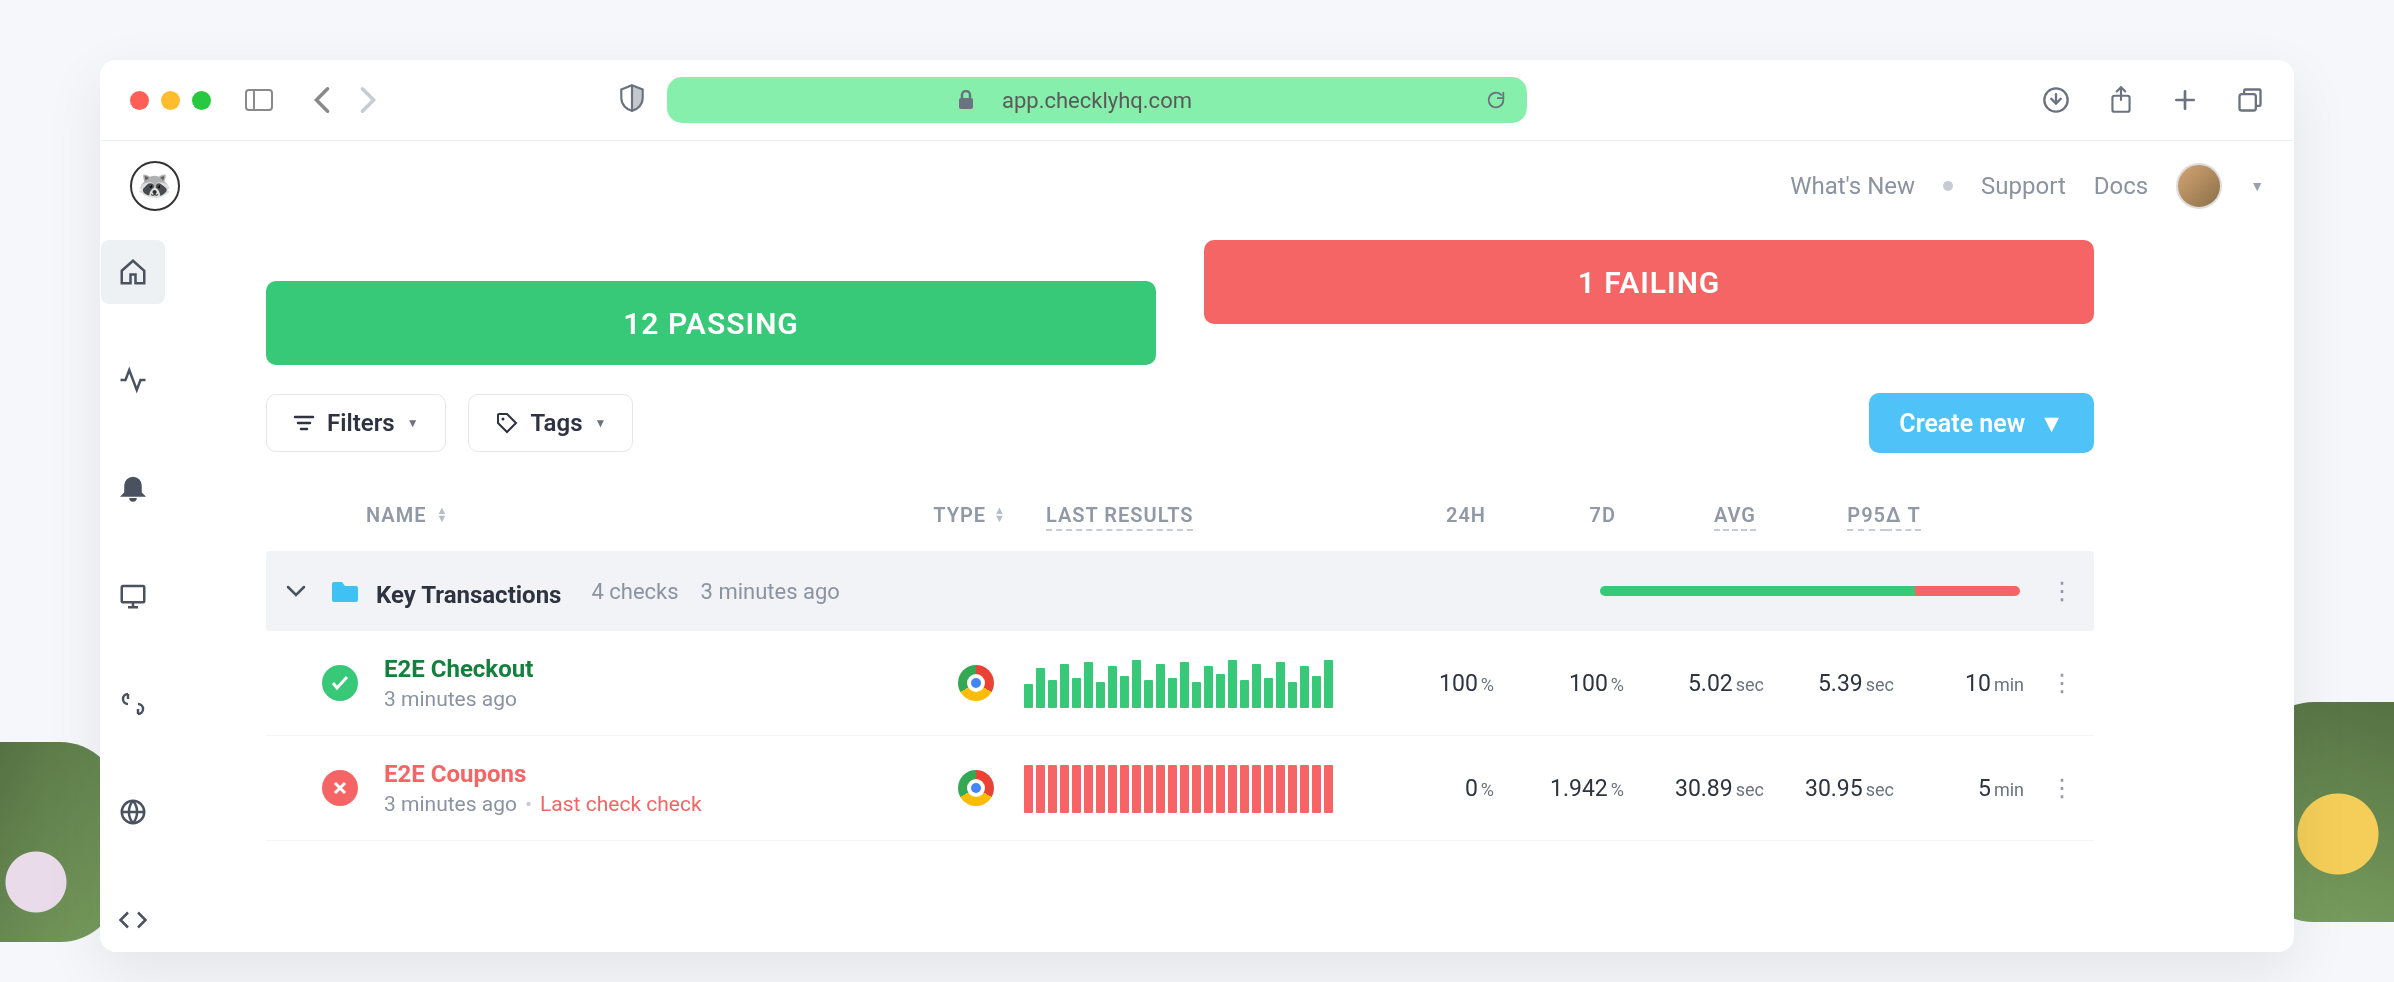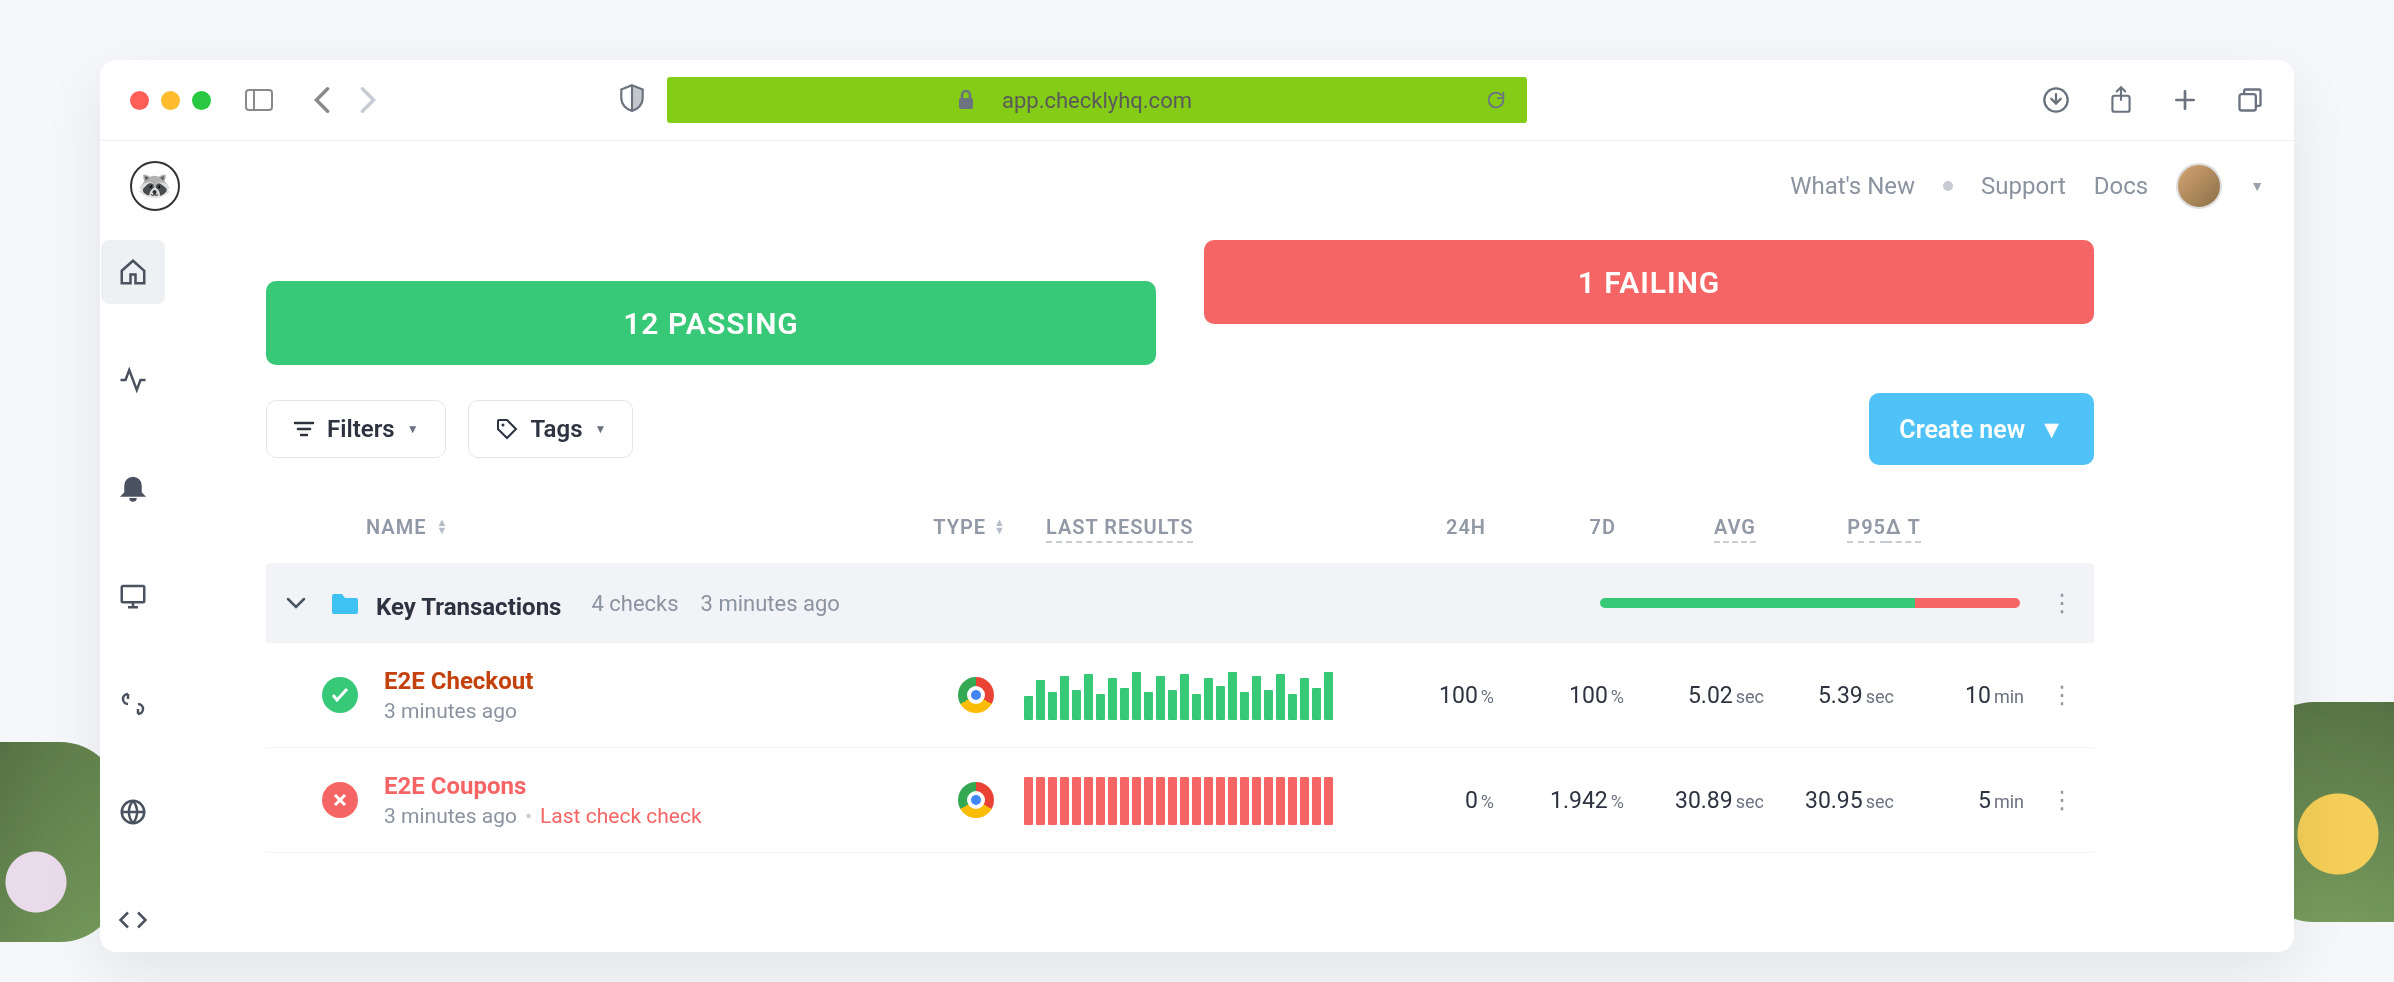--- a/index.html
+++ b/index.html
@@ -13,21 +13,21 @@
 .traffic-lights { display: flex; gap: 12px; }
 .tl { width: 19px; height: 19px; border-radius: 50%; }
 .tl.red { background: #ff5f57; }
 .tl.yellow { background: #febc2e; }
 .tl.green { background: #28c840; }
 .sidebar-toggle-icon { width: 28px; height: 22px; border: 2px solid #8a8a8a; border-radius: 4px; position: relative; margin-left: 12px; }
 .sidebar-toggle-icon::after { content:""; position: absolute; left: 6px; top:0; bottom:0; width:2px; background:#8a8a8a; }
 .nav-arrows { display: flex; gap: 28px; margin-left: 18px; }
 .nav-arrows svg { width: 18px; height: 28px; }
 .shield-wrap { margin-left: 220px; }
-.address-bar { flex: 0 0 860px; height: 46px; background: #84cc16; border-radius: 3px; display: flex; align-items: center; justify-content: center; gap: 10px; color: #5a5a5a; font-size: 22px; position: relative; }
+.address-bar { flex: 0 0 860px; height: 46px; background: #86efac; border-radius: 15px; display: flex; align-items: center; justify-content: center; gap: 10px; color: #5a5a5a; font-size: 22px; position: relative; }
 .address-bar .lock-icon { position: absolute; left: 290px; }
 .address-bar .refresh-icon { position: absolute; right: 20px; }
 .bar-right { margin-left: auto; display: flex; gap: 38px; align-items: center; }
 
 
 .app-bar { height: 90px; border-top: 1px solid #eef0f3; display: flex; align-items: center; padding: 0 30px; }
 .logo-raccoon { width: 50px; height: 50px; border-radius: 50%; background: #fff; border: 2px solid #333; display:flex; align-items:center; justify-content:center; font-size:28px; }
 .app-bar-right { margin-left: auto; display: flex; align-items: center; gap: 28px; font-size: 24px; color: #8b93a1; }
 .status-dot-gray { width: 10px; height: 10px; border-radius: 50%; background: #c7ccd4; display:inline-block; }
 .avatar { width: 46px; height: 46px; border-radius: 50%; background: linear-gradient(135deg,#d4a574,#8b6f47); border: 2px solid #ddd; }
@@ -48,21 +48,21 @@
 .banner { flex: 1; height: 84px; border-radius: 10px; display: flex; align-items: center; justify-content: center; color: #fff; font-size: 30px; font-weight: 600; letter-spacing: 1px; cursor: pointer; }
 .banner.pass { background: #37c977; margin-top: 41px; }
 .banner.fail { background: #f56565; }
 
 
 .toolbar { display: flex; align-items: center; gap: 22px; margin-bottom: 32px; }
 .search-box { width: 500px; height: 58px; background: #f1f3f6; border-radius: 10px; display: flex; align-items: center; padding: 0 18px; gap: 14px; color: #8b93a1; font-size: 23px; }
 .search-box .slash-key { margin-left: auto; width: 28px; height: 36px; border: 2px solid #b7bec9; border-radius: 6px; display:flex; align-items:center; justify-content:center; font-size:18px; color:#8b93a1; }
 .pill-btn { height: 58px; padding: 0 26px; border: 1px solid #e3e7ec; border-radius: 10px; display: flex; align-items: center; gap: 12px; font-size: 24px; color: #2d3340; font-weight: 600; cursor:pointer; background:#fff; }
 .pill-btn .tri { font-size: 12px; color: #6b7280; }
-.create-btn { margin-left: auto; height: 72px; padding: 0 30px; background: #4fc3f7; color: #fff; border-radius: 10px; display: flex; align-items: center; gap: 14px; font-size: 25px; font-weight: 600; cursor:pointer; }
+.create-btn { margin-left: auto; height: 60px; padding: 0 30px; background: #4fc3f7; color: #fff; border-radius: 10px; display: flex; align-items: center; gap: 14px; font-size: 25px; font-weight: 600; cursor:pointer; }
 
 
 .table-head { display: flex; align-items: center; padding: 18px 10px 24px 100px; color: #9198a6; font-size: 20px; font-weight: 600; letter-spacing: 1px; }
 .col-name { width: 530px; display:flex; align-items:center; gap:10px;}
 .col-type { width: 110px; text-align:right; display:flex; align-items:center; gap:8px; justify-content:flex-end;}
 .col-last { width: 350px; padding-left: 40px;}
 .col-last span { border-bottom: 2px dashed #c7ccd4; padding-bottom: 2px; }
 .col-24h { width: 130px; text-align: right; }
 .col-7d { width: 130px; text-align: right; }
 .col-avg { width: 140px; text-align: right; }
@@ -82,21 +82,21 @@
 .group-bar .seg-red { background: #f56565; }
 .more-dots { color: #9198a6; font-size: 24px; cursor:pointer; }
 
 
 .check-row { display: flex; align-items: center; padding: 24px 20px 24px 56px; border-bottom: 1px solid #f3f5f8; }
 .status-circle { width: 36px; height: 36px; border-radius: 50%; display:flex; align-items:center; justify-content:center; margin-right: 26px; flex-shrink:0; }
 .status-circle.ok { background: #37c977; }
 .status-circle.fail { background: #f56565; }
 .status-circle svg { stroke:#fff; stroke-width:3; fill:none; }
 .check-info { width: 520px; }
-.check-title { font-size: 24px; font-weight: 700; color: #c2410c; }
+.check-title { font-size: 24px; font-weight: 700; color: #15803d; }
 .check-title.fail { color: #f56565; }
 .check-sub { font-size: 21px; color: #8b93a1; margin-top: 4px; }
 .check-sub .dot { color:#c7ccd4; margin: 0 8px; }
 .check-sub .fail-text { color: #f56565; }
 .browser-icon-cell { width: 120px; display:flex; justify-content:flex-end; padding-right: 30px; }
 .chrome-circle { width: 36px; height: 36px; border-radius:50%; background: conic-gradient(#ea4335 0 120deg, #fbbc05 120deg 240deg, #34a853 240deg 360deg); position:relative; }
 .chrome-circle::after { content:""; position:absolute; inset:9px; background:#fff; border-radius:50%; }
 .chrome-circle::before { content:""; position:absolute; inset:13px; background:#4285f4; border-radius:50%; z-index:1; }
 .bars-cell { width: 340px; display:flex; align-items:flex-end; gap:3px; height:50px; }
 .bars-cell .bar { width: 9px; border-radius: 1px; }

